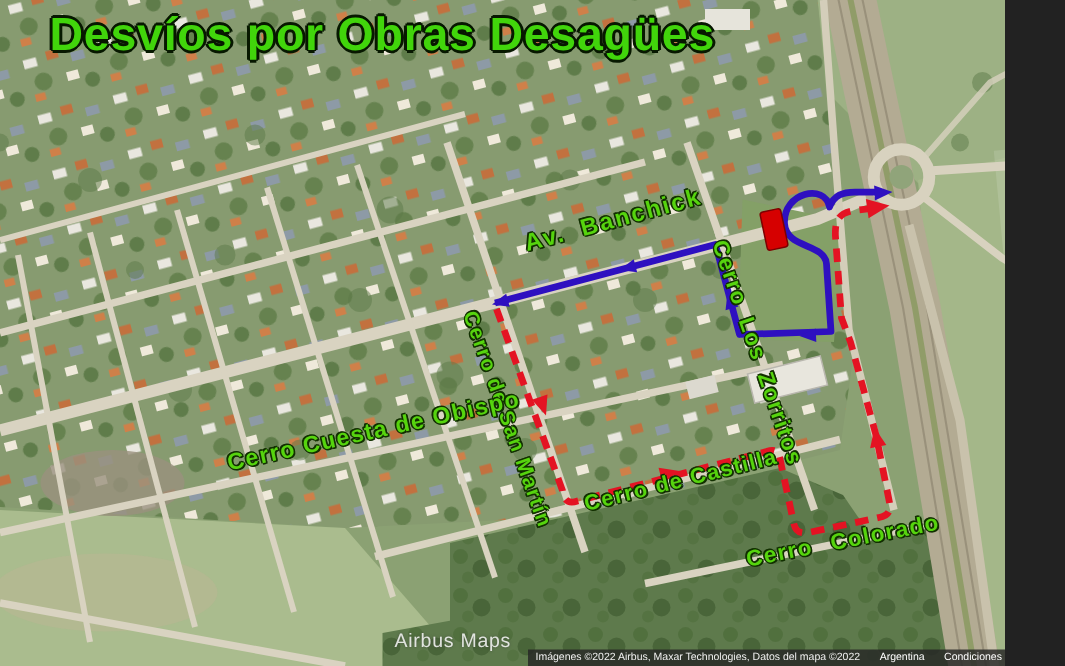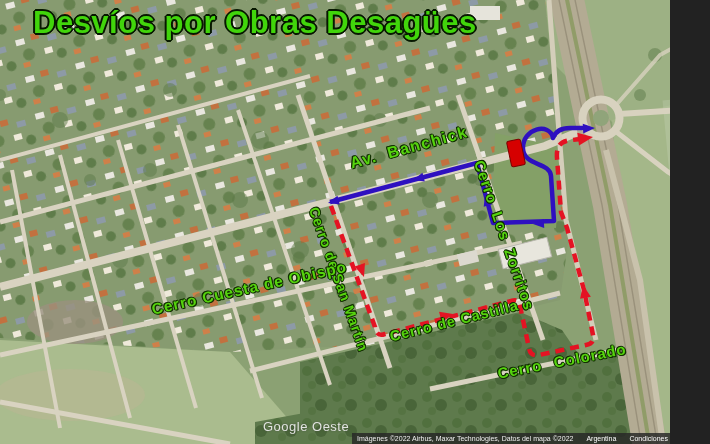--- a/index.html
+++ b/index.html
@@ -191,21 +191,21 @@
     <div>Desvíos por Obras Desagües</div>
   </div>
 
   <div class="street-label lbl-banchick">Av. Banchick</div>
   <div class="street-label lbl-zorritos">Cerro Los Zorritos</div>
   <div class="street-label lbl-sanmartin">Cerro de San Martín</div>
   <div class="street-label lbl-obispo">Cerro Cuesta de Obispo</div>
   <div class="street-label lbl-castilla">Cerro de Castilla</div>
   <div class="street-label lbl-colorado">Cerro Colorado</div>
 
-  <div class="gmaps-watermark">Google Oeste</div>
+  <div class="gmaps-watermark">Airbus Maps</div>
 
   <div class="attribution-bar">
     <span>Imágenes ©2022 Airbus, Maxar Technologies, Datos del mapa ©2022</span>
     <span class="link">Argentina</span>
     <span class="link">Condiciones</span>
     <span class="link">Notificar un problema</span>
   </div>
 
   <div class="pegman-btn">
     <svg width="12" height="18" viewBox="0 0 12 18">

